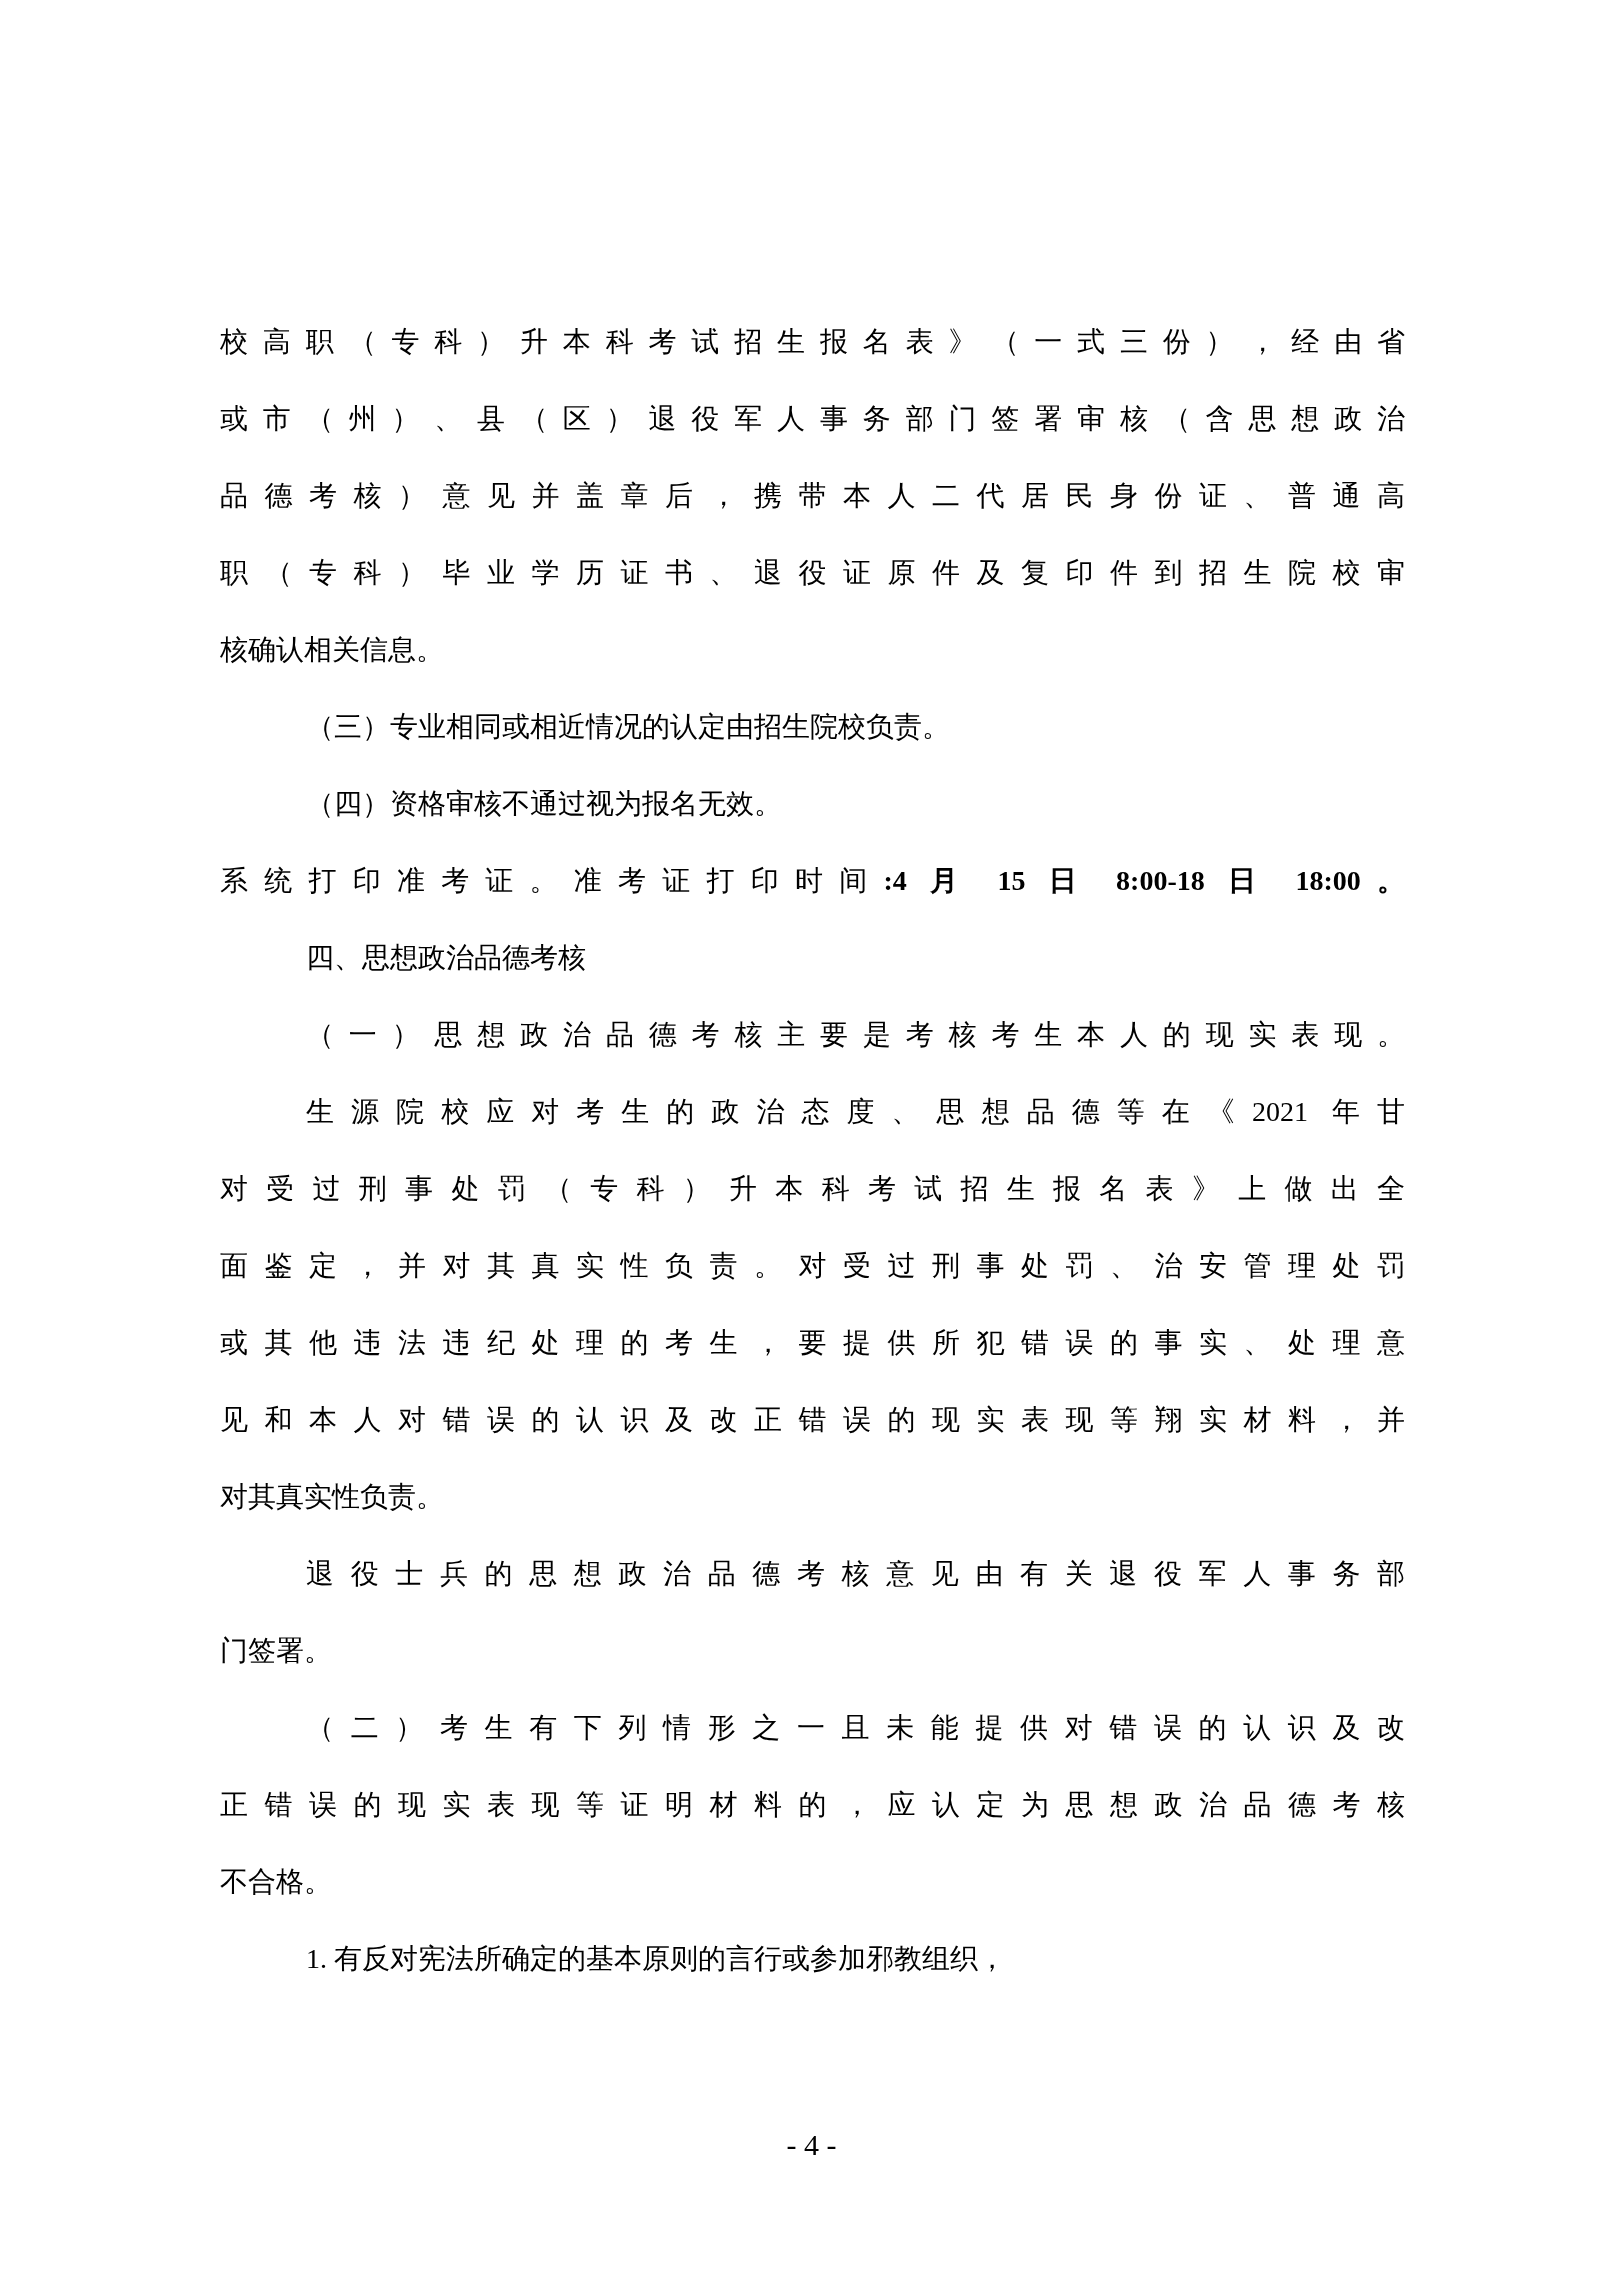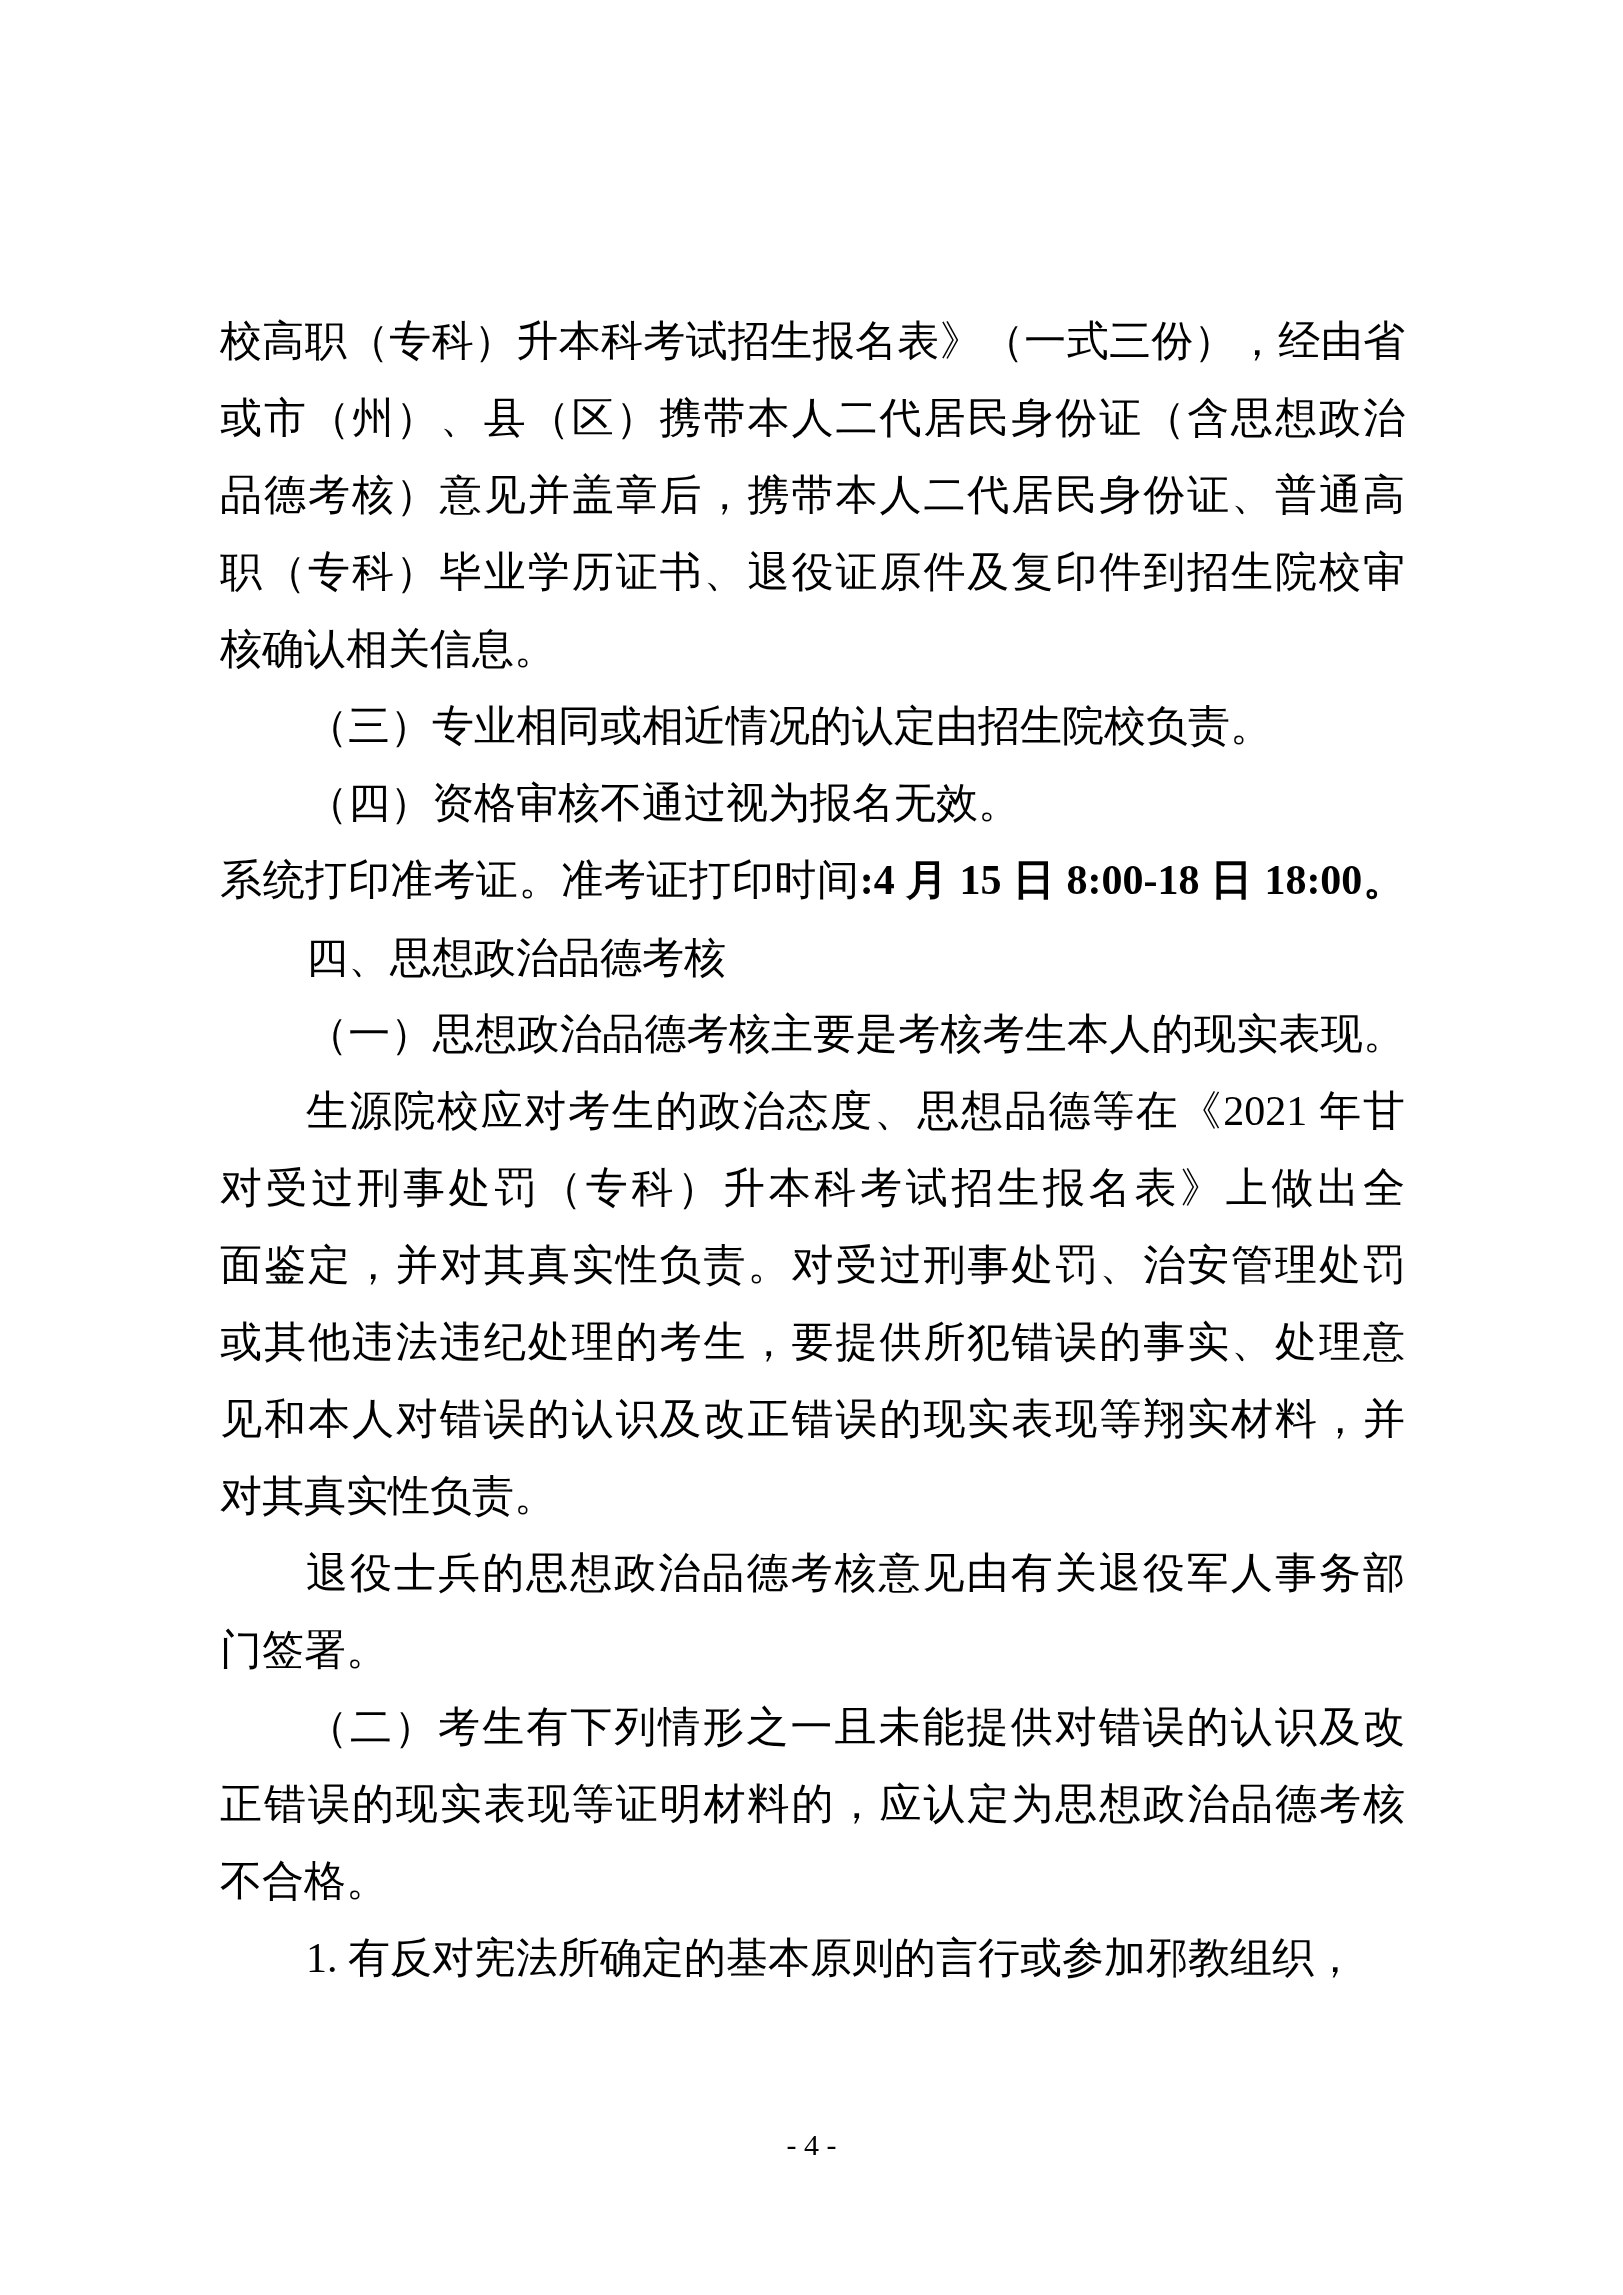--- a/index.html
+++ b/index.html
@@ -9,21 +9,21 @@
     position:relative; overflow:hidden;
     font-family:"Liberation Serif", serif;
   }
   .doc-page { position:absolute; inset:0; }
   .doc-body {
     position:absolute;
     left:220px; top:303px; width:1185px;
   }
   .line {
     height:77px; line-height:77px;
-    font-size:42px;
+    font-size:28px;
     white-space:nowrap;
     text-align:left;
   }
   .line.justified {
     white-space:normal;
     text-align:justify;
     text-align-last:justify;
     text-justify:inter-character;
   }
   .line.indented { text-indent:86px; }
@@ -40,21 +40,21 @@
     font-size:30px; line-height:34px;
     font-family:"Liberation Serif", serif;
   }
 </style>
 </head>
 <body>
 
 <div class="doc-page">
   <div class="doc-body">
       <div class="line justified">校高职（专科）升本科考试招生报名表》（一式三份），经由省</div>
-      <div class="line justified">或市（州）、县（区）携带本人二代居民身份证（含思想政治</div>
+      <div class="line justified">或市（州）、县（区）退役军人事务部门签署审核（含思想政治</div>
       <div class="line justified">品德考核）意见并盖章后，携带本人二代居民身份证、普通高</div>
       <div class="line justified">职（专科）毕业学历证书、退役证原件及复印件到招生院校审</div>
       <div class="line">核确认相关信息。</div>
       <div class="line indented">（三）专业相同或相近情况的认定由招生院校负责。</div>
       <div class="line indented">（四）资格审核不通过视为报名无效。</div>
       <div class="line justified"><span class="seg">系统打印准考证。准考证打印时间</span><span class="seg bold">:4 月 15 日 8:00-18 日 18:00。</span></div>
       <div class="line indented heading">四、思想政治品德考核</div>
       <div class="line justified indented">（一）思想政治品德考核主要是考核考生本人的现实表现。</div>
       <div class="line justified indented">生源院校应对考生的政治态度、思想品德等在《2021 年甘</div>
       <div class="line justified">对受过刑事处罚（专科）升本科考试招生报名表》上做出全</div>

